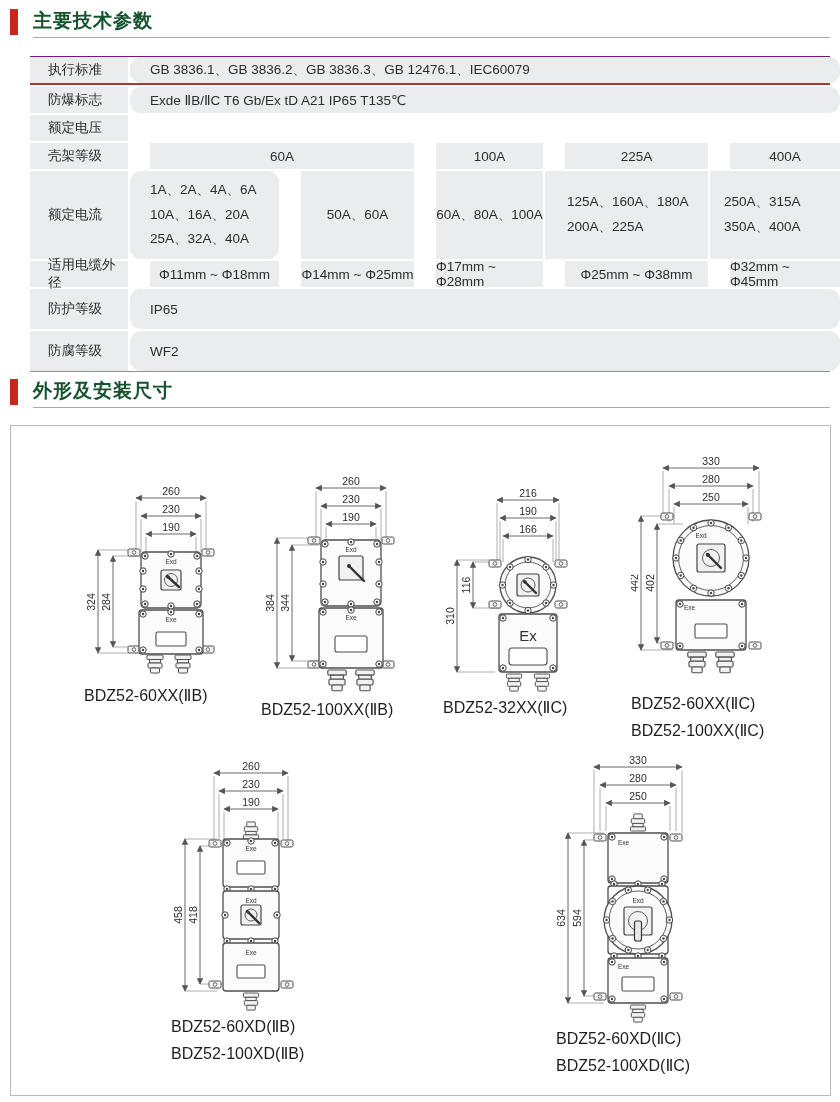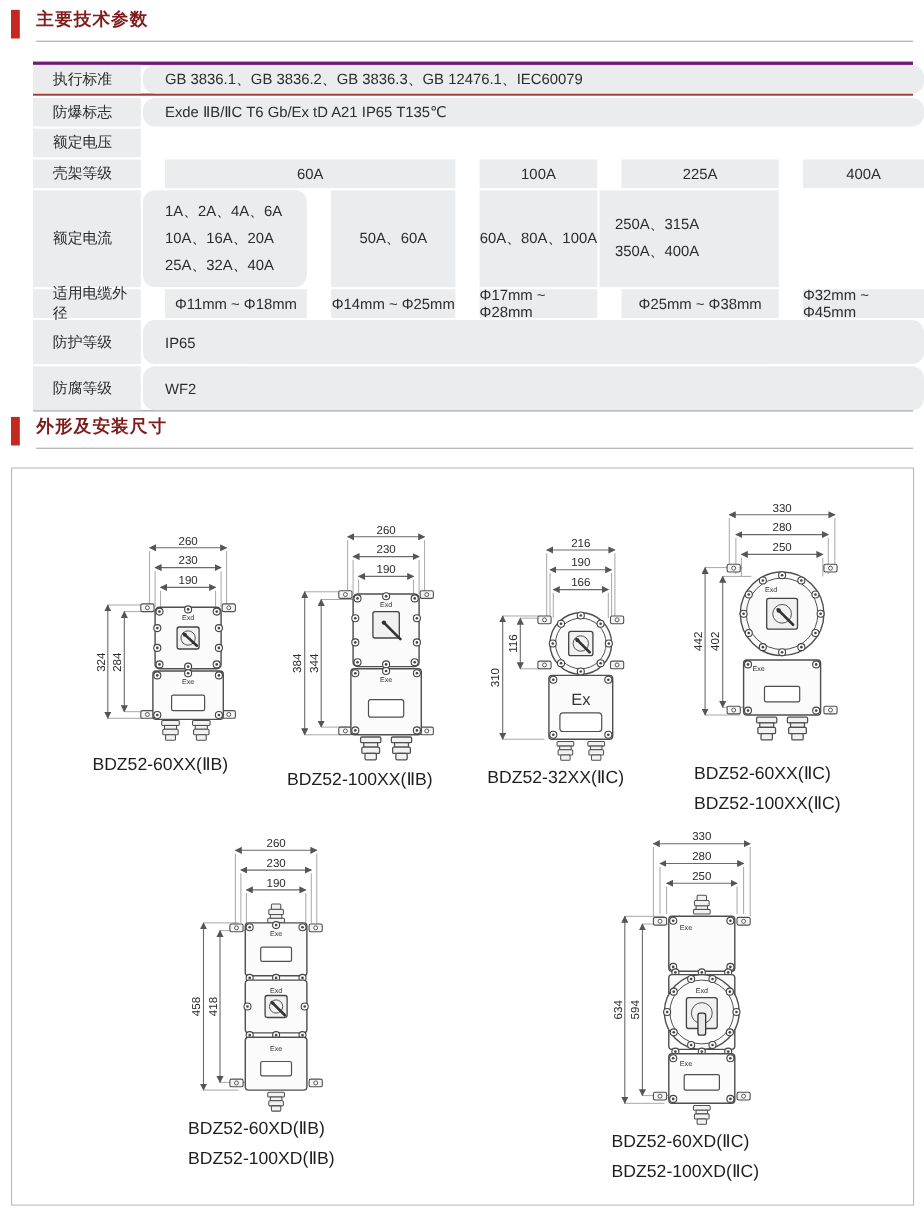--- a/index.html
+++ b/index.html
@@ -4,24 +4,24 @@
 <style>
   html,body{margin:0;padding:0;}
   body{
     width:840px;height:1102px;background:#ffffff;position:relative;
     font-family:"Liberation Sans","DejaVu Sans",sans-serif;
     -webkit-font-smoothing:antialiased;
   }
   
   .sec{position:absolute;left:10px;right:10px;}
   .sec .bar{position:absolute;left:0;top:1px;width:8px;height:26px;background:#c4281f;}
-  .sec .t{position:absolute;left:23px;top:0;font-size:16px;font-weight:bold;color:#7f1d1d;letter-spacing:1px;}
+  .sec .t{position:absolute;left:23px;top:0;font-size:19px;font-weight:bold;color:#14532d;letter-spacing:1px;}
   .sec .rule{position:absolute;left:23px;right:0;top:29px;height:1px;background:#a9a9a9;}
   
-  .tech-table{position:absolute;left:30px;top:56px;width:800px;border-top:3px solid #701a75;border-bottom:1px solid #8d9094;}
+  .tech-table{position:absolute;left:30px;top:56px;width:800px;border-top:1px solid #701a75;border-bottom:1px solid #8d9094;}
   .tr{display:grid;grid-template-columns:98px 149px 133px 127px 163px 130px;column-gap:2px;margin-bottom:2px;}
   .tr.last{margin-bottom:0;}
   .tr.mb0{margin-bottom:0;}
   .tc{background:#eaecee;display:flex;align-items:center;font-size:13.5px;color:#2d2d2d;}
   .h26 .tc{height:26px;} .h25 .tc{height:40px;} .h88 .tc{height:88px;}
   .sp5{grid-column:2/7;} .sp2{grid-column:2/4;}
   .tc-l{padding-left:18px;}
   .pl{padding-left:20px;border-radius:11px;} .pl4{padding-left:22px;} .pl5{padding-left:14px;}
   .ct{justify-content:center;margin-left:20px;}
   .ml{white-space:pre-line;line-height:1.85;}
@@ -93,20 +93,22 @@
     <div class="tc ct">225A</div>
     <div class="tc ct">400A</div>
   </div>
   <div class="tr h88">
     <div class="tc tc-l">额定电流</div>
     <div class="tc ml pl">1A、2A、4A、6A
 10A、16A、20A
 25A、32A、40A</div>
     <div class="tc ct">50A、60A</div>
     <div class="tc ct">60A、80A、100A</div>
+    <div class="tc ml pl4">125A、160A、180A
+200A、225A</div>
     <div class="tc ml pl5">250A、315A
 350A、400A</div>
   </div>
   <div class="tr h26">
     <div class="tc tc-l">适用电缆外径</div>
     <div class="tc ct">Φ11mm ~ Φ18mm</div>
     <div class="tc ct">Φ14mm ~ Φ25mm</div>
     <div class="tc ct">Φ17mm ~ Φ28mm</div>
     <div class="tc ct">Φ25mm ~ Φ38mm</div>
     <div class="tc ct">Φ32mm ~ Φ45mm</div>

